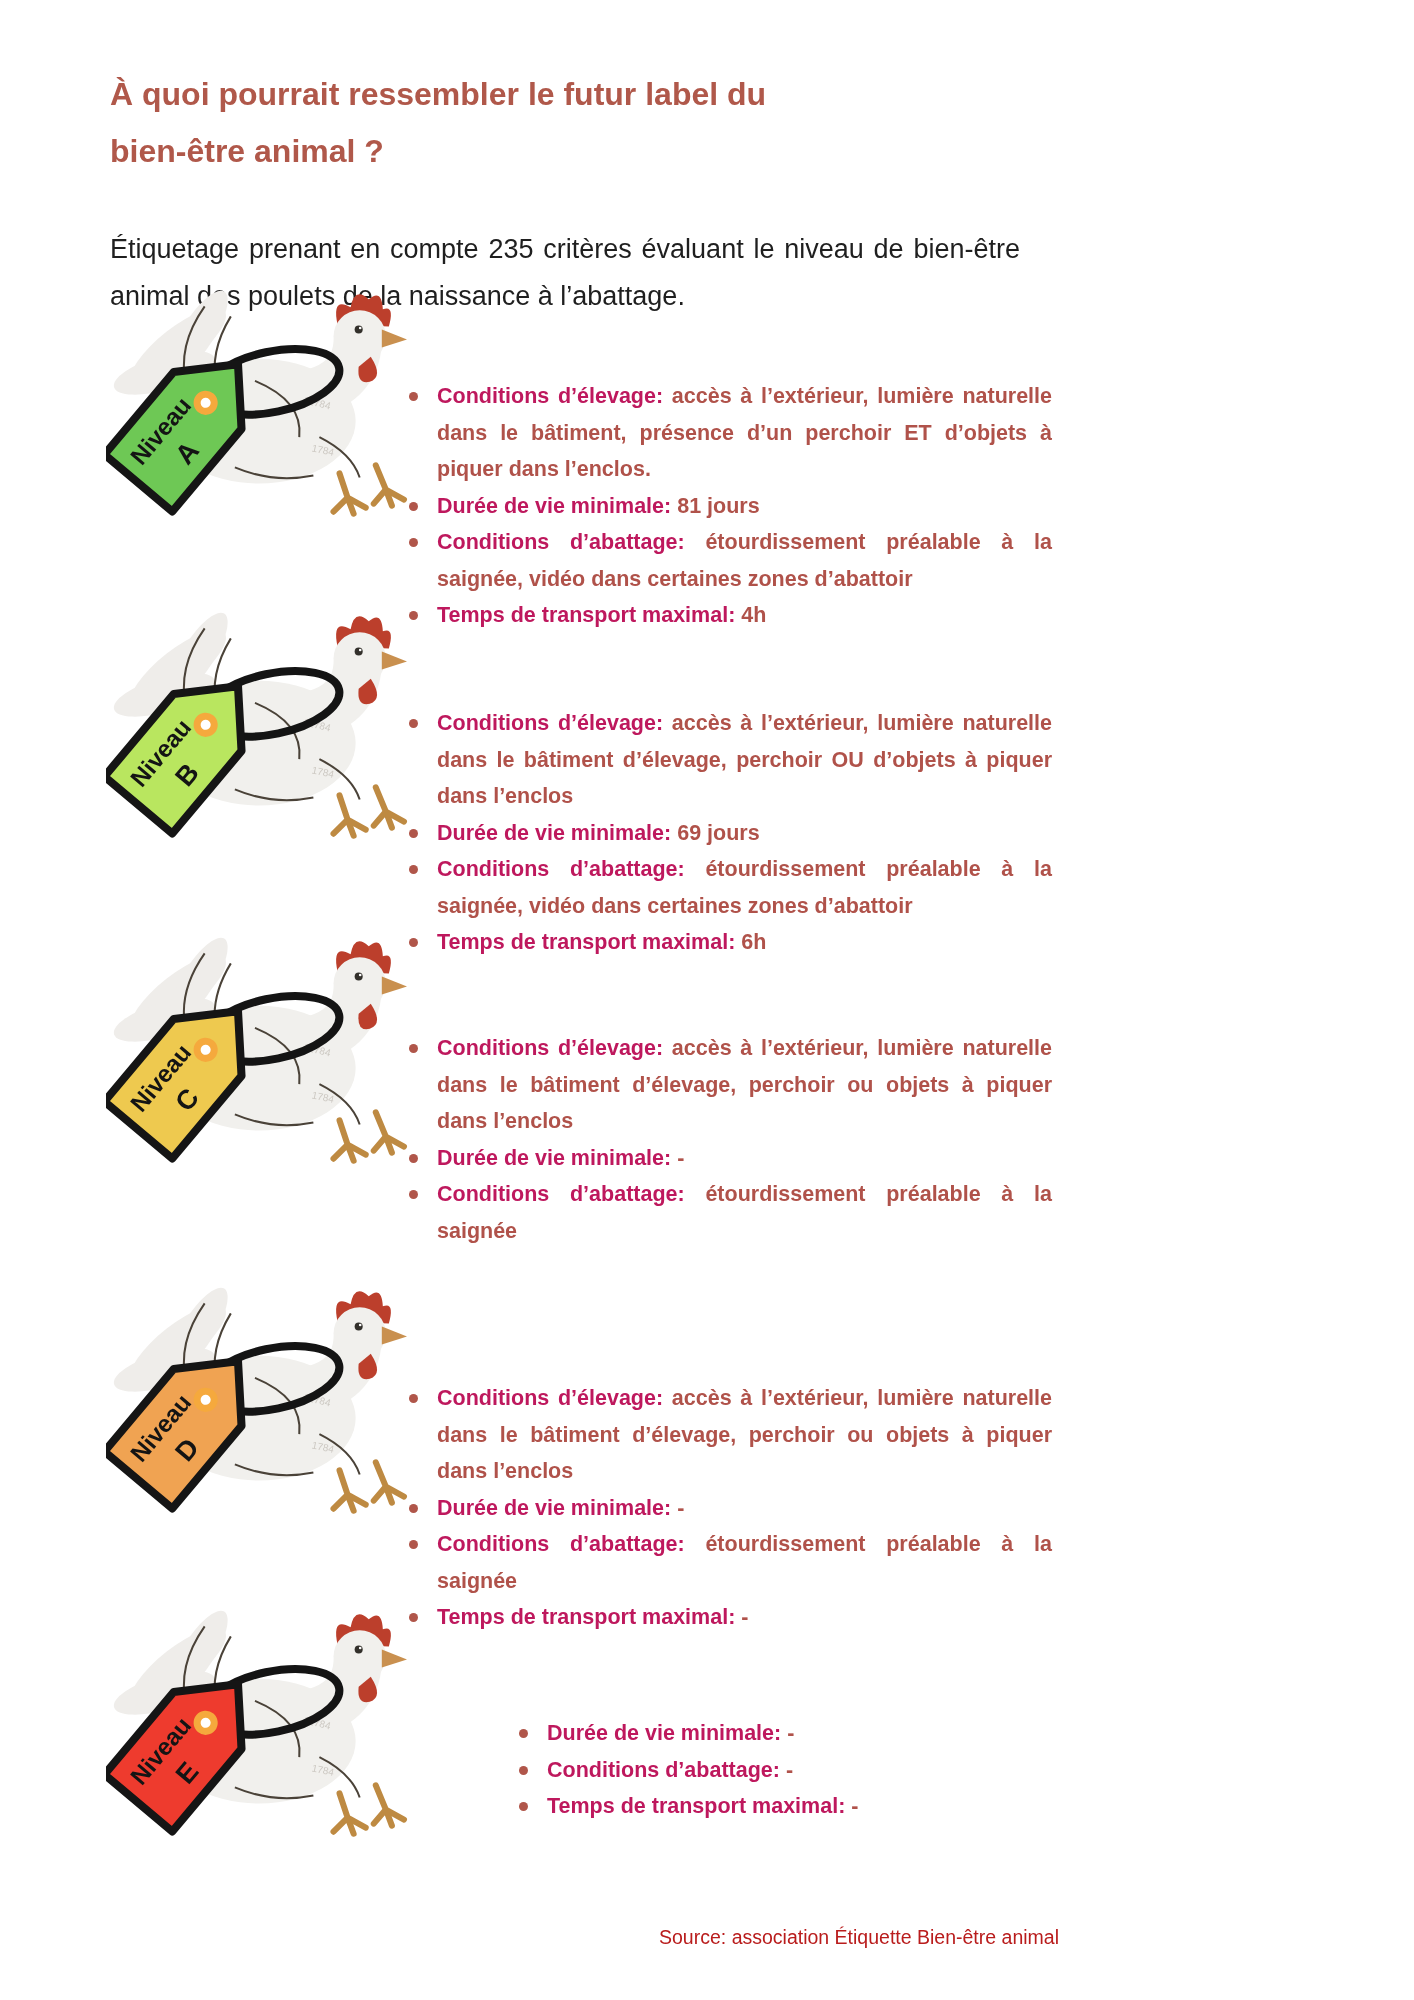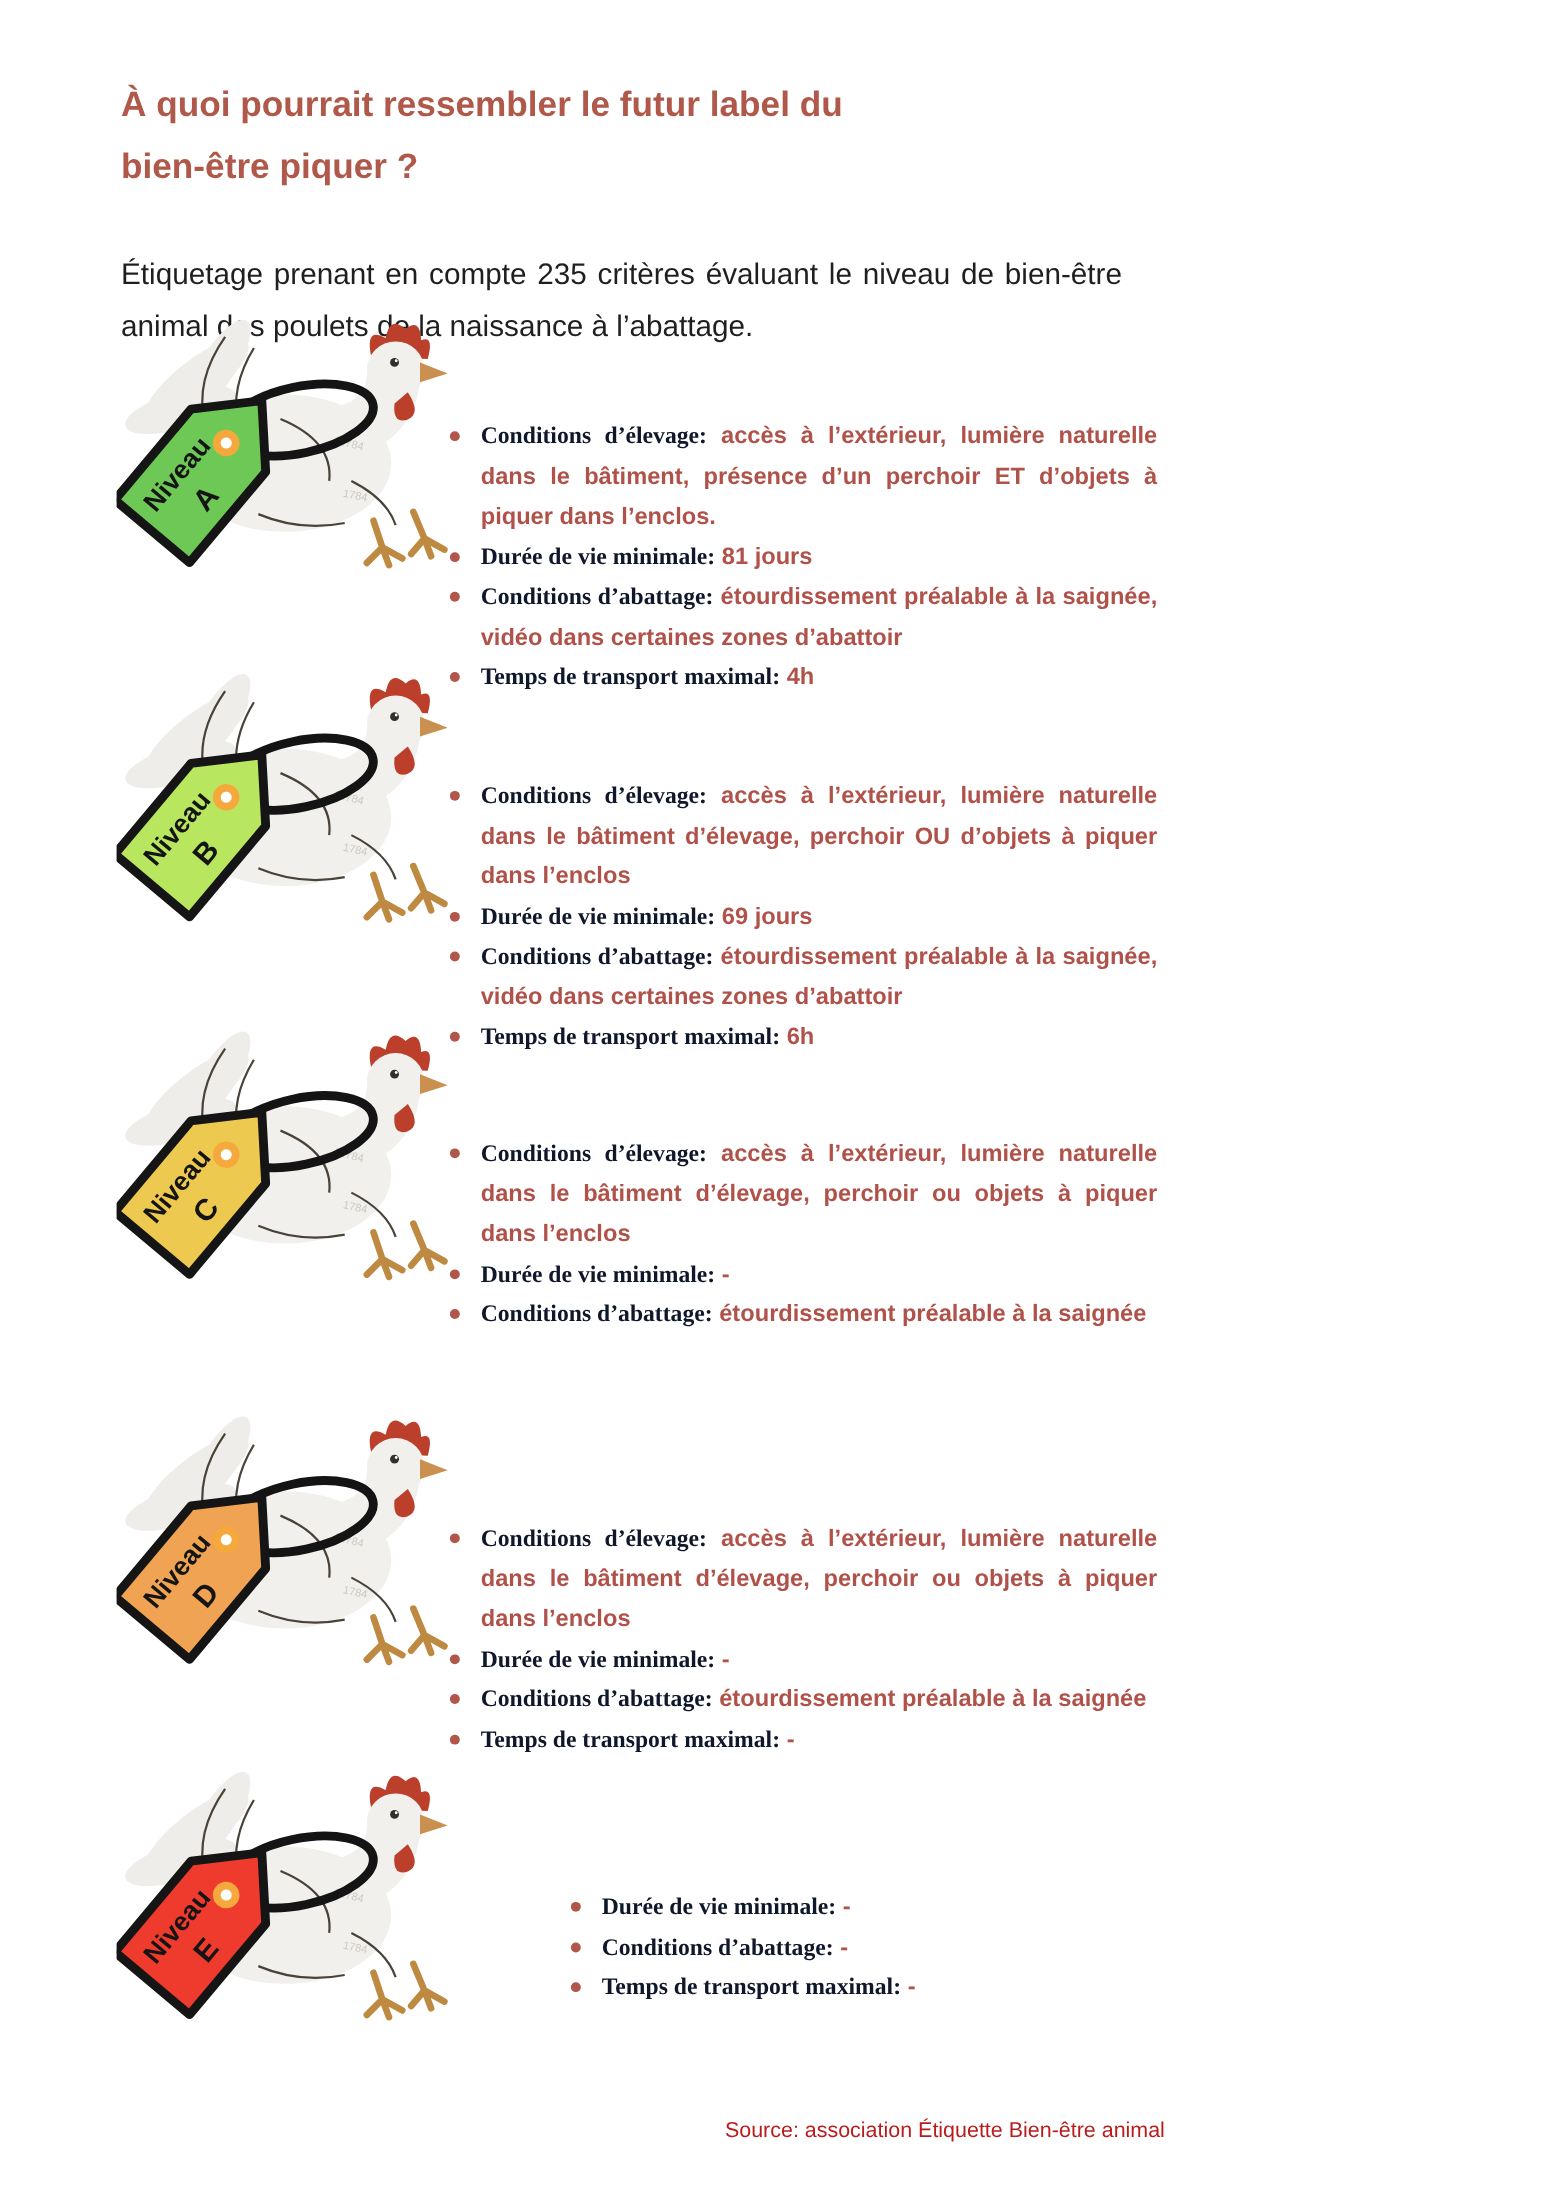--- a/index.html
+++ b/index.html
@@ -27,21 +27,21 @@
     font-size:21.5px; font-weight:bold; line-height:36.5px;
     color:#1d1d1d; text-align:justify;
   }
   .sec-b ul.bullets, .sec-c ul.bullets, .sec-d ul.bullets { top:105px; }
   .sec-e ul.bullets { left:517px; top:117px; width:560px; text-align:left; }
   ul.bullets li { position:relative; }
   ul.bullets li::before {
     content:""; position:absolute; left:-28px; top:14px;
     width:9px; height:9px; border-radius:50%; background:#B0564A;
   }
-  .lbl { color:#0f172a;font-family:Liberation Serif, serif; }
+  .lbl { color:#be185d; }
   .val { color:#B0524A; }
   .source {
     position:absolute; top:1926px; right:324px;
     font-size:19.5px; color:#b91c1c;
   }
 </style>
 </head>
 <body>
 
 <div class="page">
@@ -81,21 +81,21 @@
           <path d="M -62,-44 L 45,-44 L 92,0 L 45,44 L -62,44 Z" fill="var(--tagc,#9ACD32)" stroke="#151515" stroke-width="8" stroke-linejoin="round"></path>
           <circle cx="42" cy="0" r="12" fill="#F5A93D"></circle>
           <circle cx="42" cy="0" r="5" fill="#ffffff"></circle>
         </g>
       </g>
     </defs>
   </svg>
 
   <div class="title">
     <div>À quoi pourrait ressembler le futur label du</div>
-    <div>bien-être piquer ?</div>
+    <div>bien-être animal ?</div>
   </div>
 
   <div class="intro">Étiquetage prenant en compte 235 critères évaluant le niveau de bien-être animal des poulets de la naissance à l’abattage.</div>
 
   <div class="section sec-a">
     <svg class="chicken" viewBox="0 0 300 245" style="--tagc: #6EC855;">
       <use href="#chicken-art"></use>
       <text class="tag-text" transform="translate(72 150) rotate(-50)" x="-8" y="-8" text-anchor="middle">Niveau</text>
       <text class="tag-text tag-letter" transform="translate(72 150) rotate(-50)" x="-8" y="27" text-anchor="middle">A</text>
     </svg>

